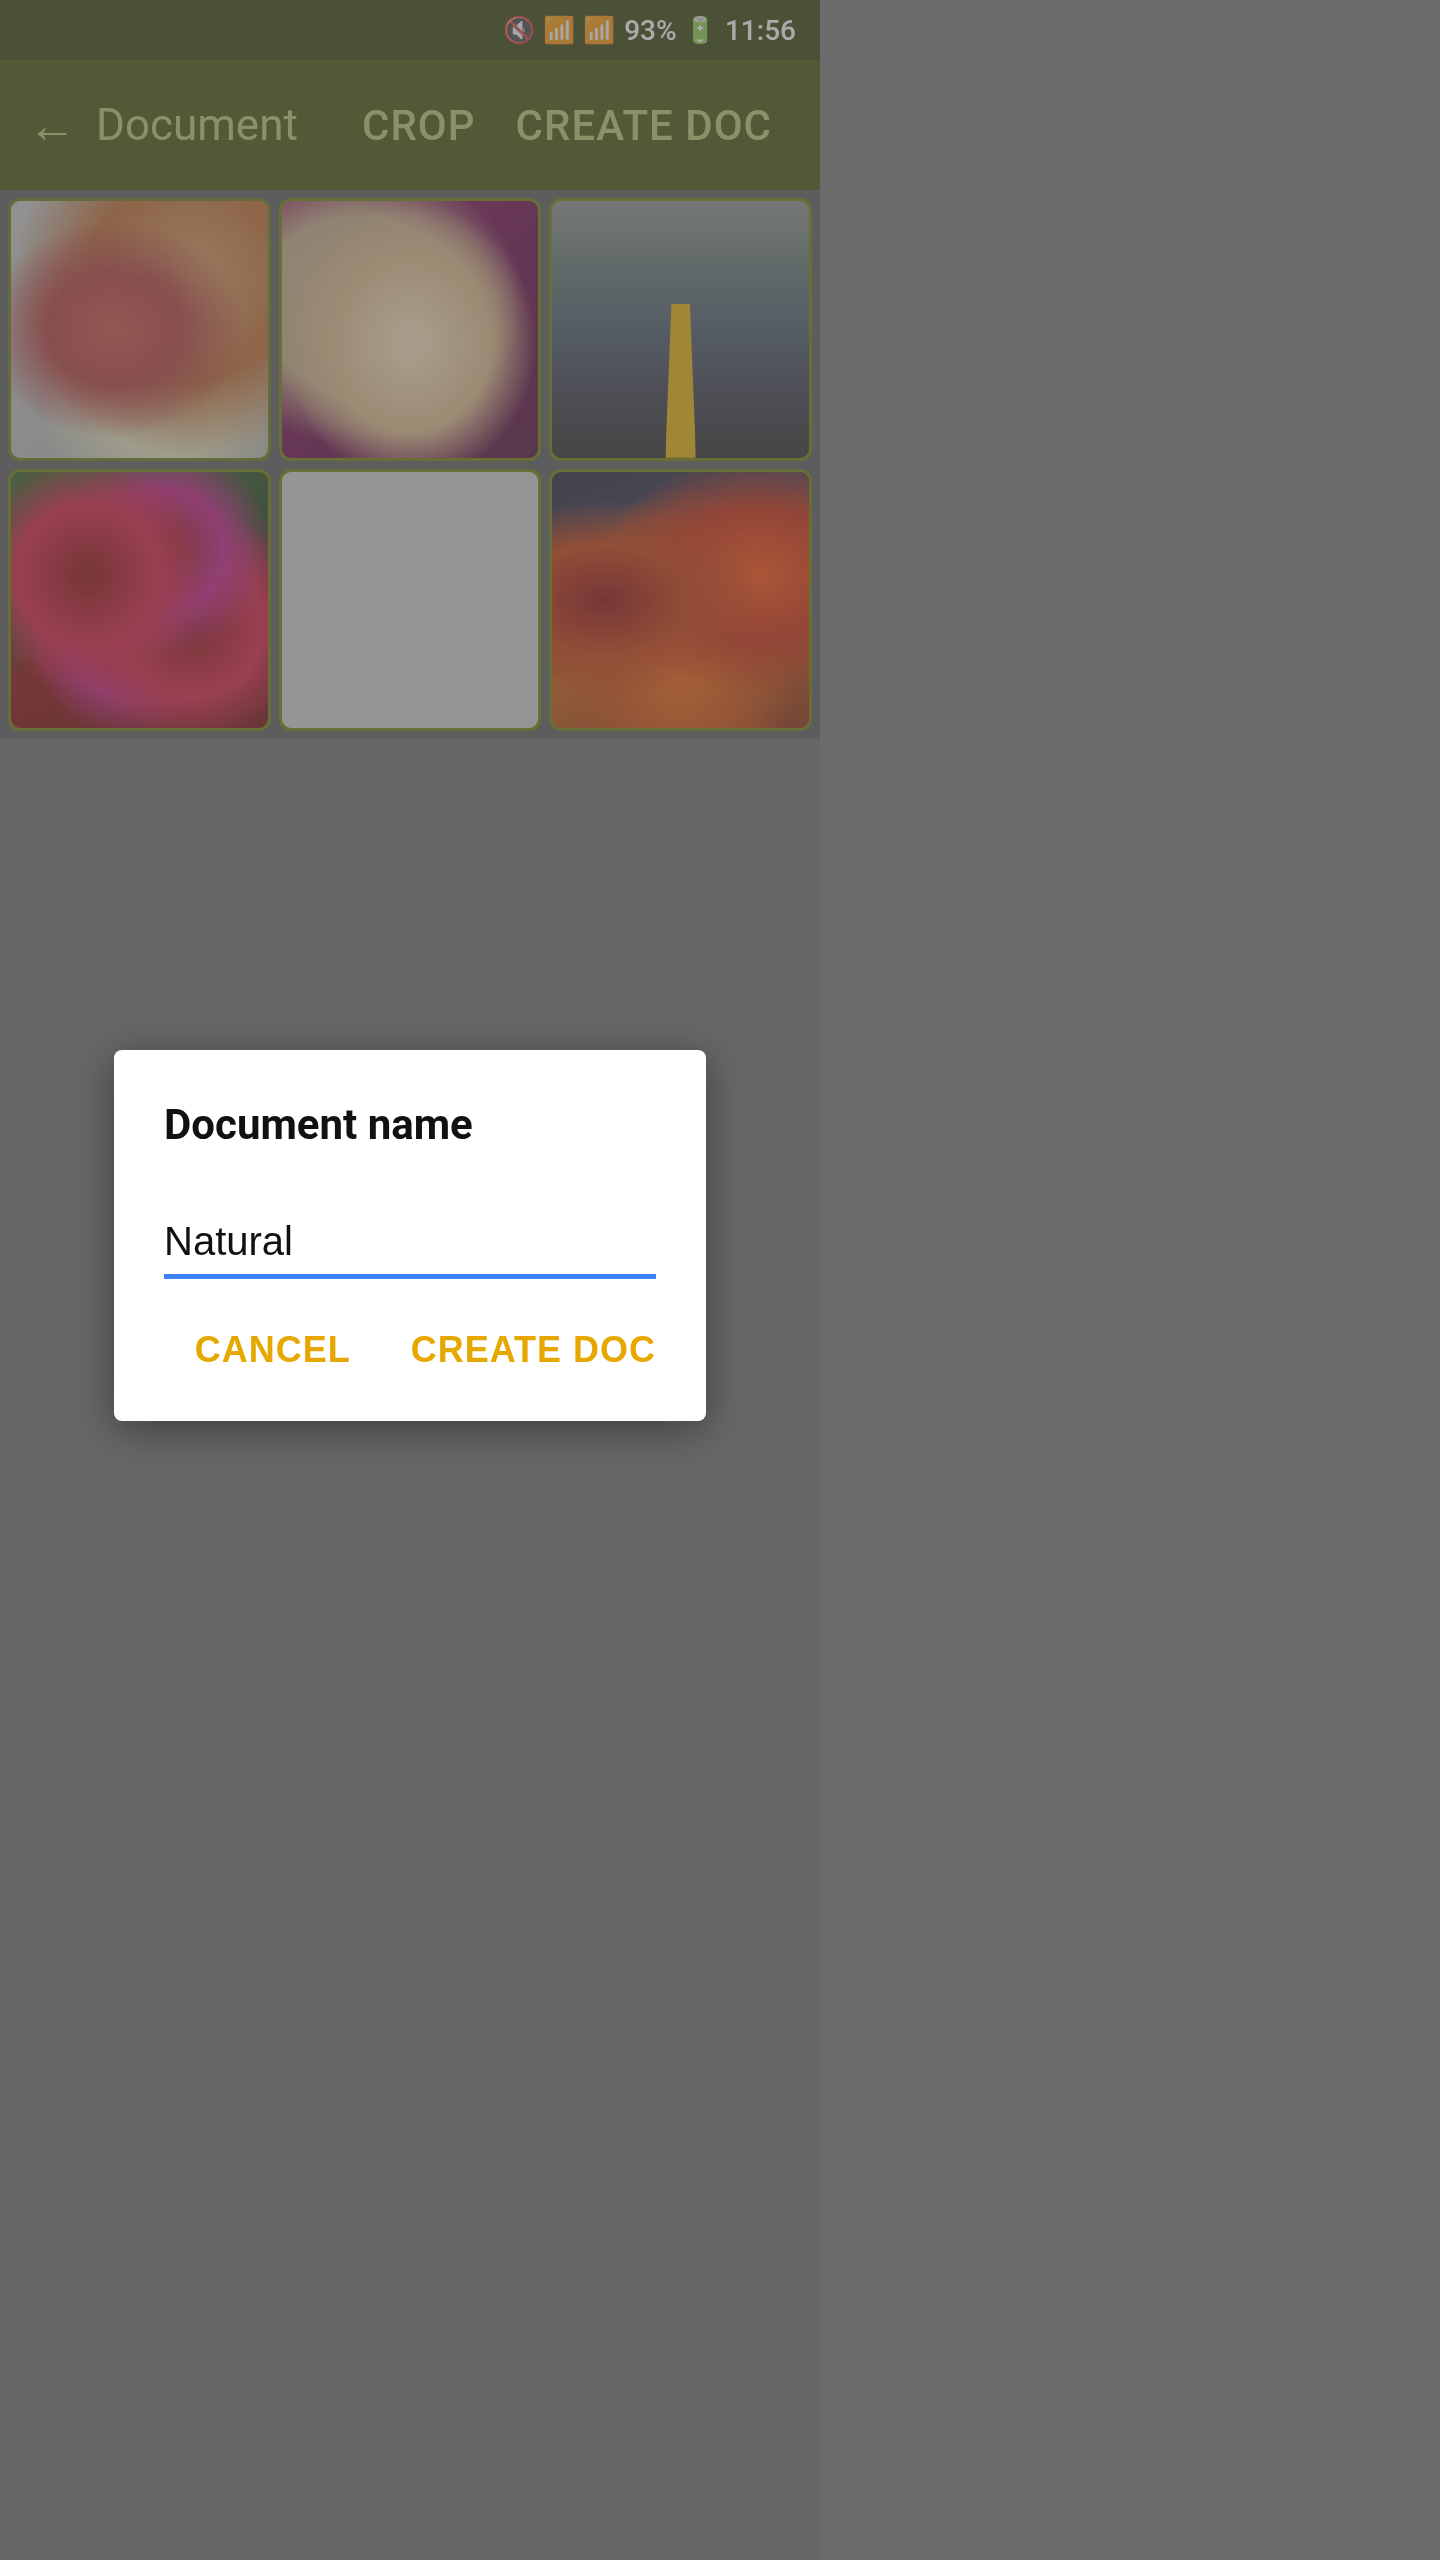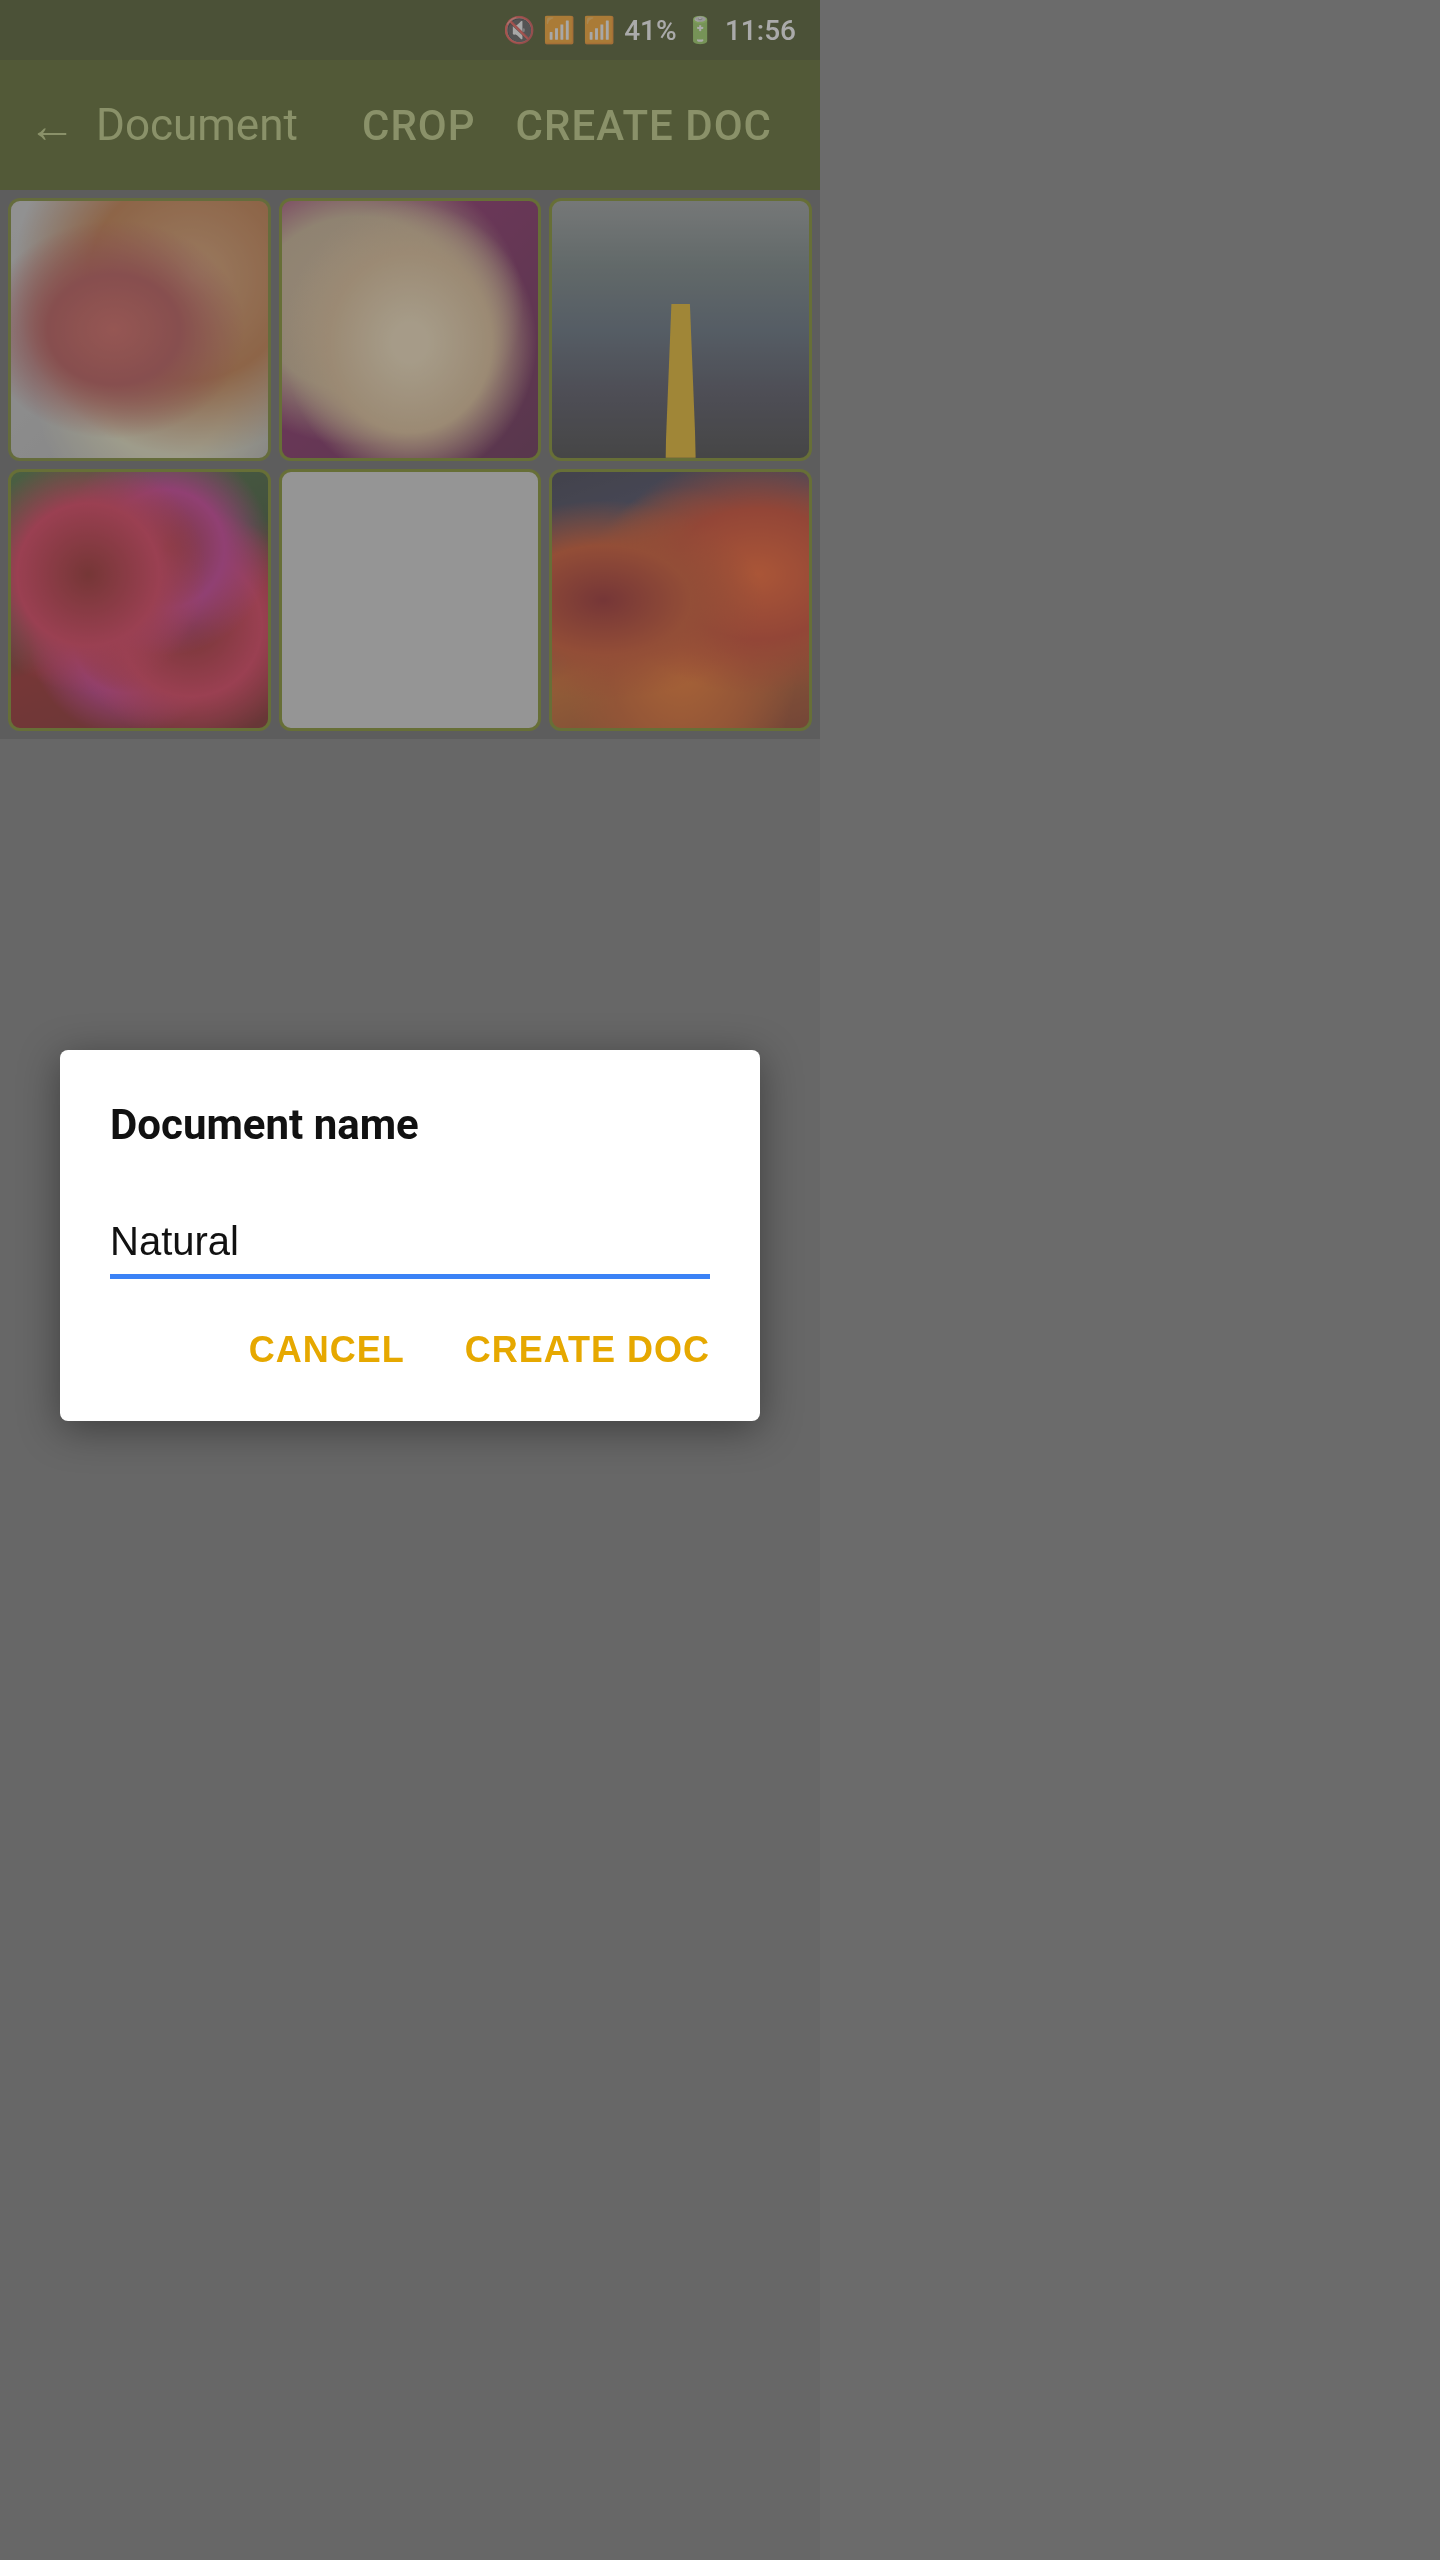--- a/index.html
+++ b/index.html
@@ -142,21 +142,21 @@
       background: rgba(100,100,100,0.55);
       z-index: 10;
     }
 
     
     .dialog {
       position: absolute;
       top: 1050px;
       left: 50%;
       transform: translateX(-50%);
-      width: 700px;
+      width: 592px;
       background: white;
       border-radius: 8px;
       padding: 50px 50px 40px 50px;
       z-index: 20;
       box-shadow: 0 8px 40px rgba(0,0,0,0.4);
     }
     .dialog-title {
       font-size: 42px;
       font-weight: 700;
       color: #111;
@@ -201,21 +201,21 @@
     }
   </style>
 </head>
 <body>
 
 <div class="status-bar">
   <div class="status-icons">
     <span style="color:white;font-size:26px;">🔇</span>
     <span style="color:white;font-size:26px;">📶</span>
     <span style="color:white;font-size:26px;">📶</span>
-    <span class="status-text">41%</span>
+    <span class="status-text">93%</span>
     <span style="color:white;font-size:26px;">🔋</span>
     <span class="status-text">11:56</span>
   </div>
 </div>
 
 <div class="app-bar">
   <span class="app-bar-back">←</span>
   <span class="app-bar-title">Document</span>
   <span class="app-bar-action">CROP</span>
   <span class="app-bar-action">CREATE DOC</span>

